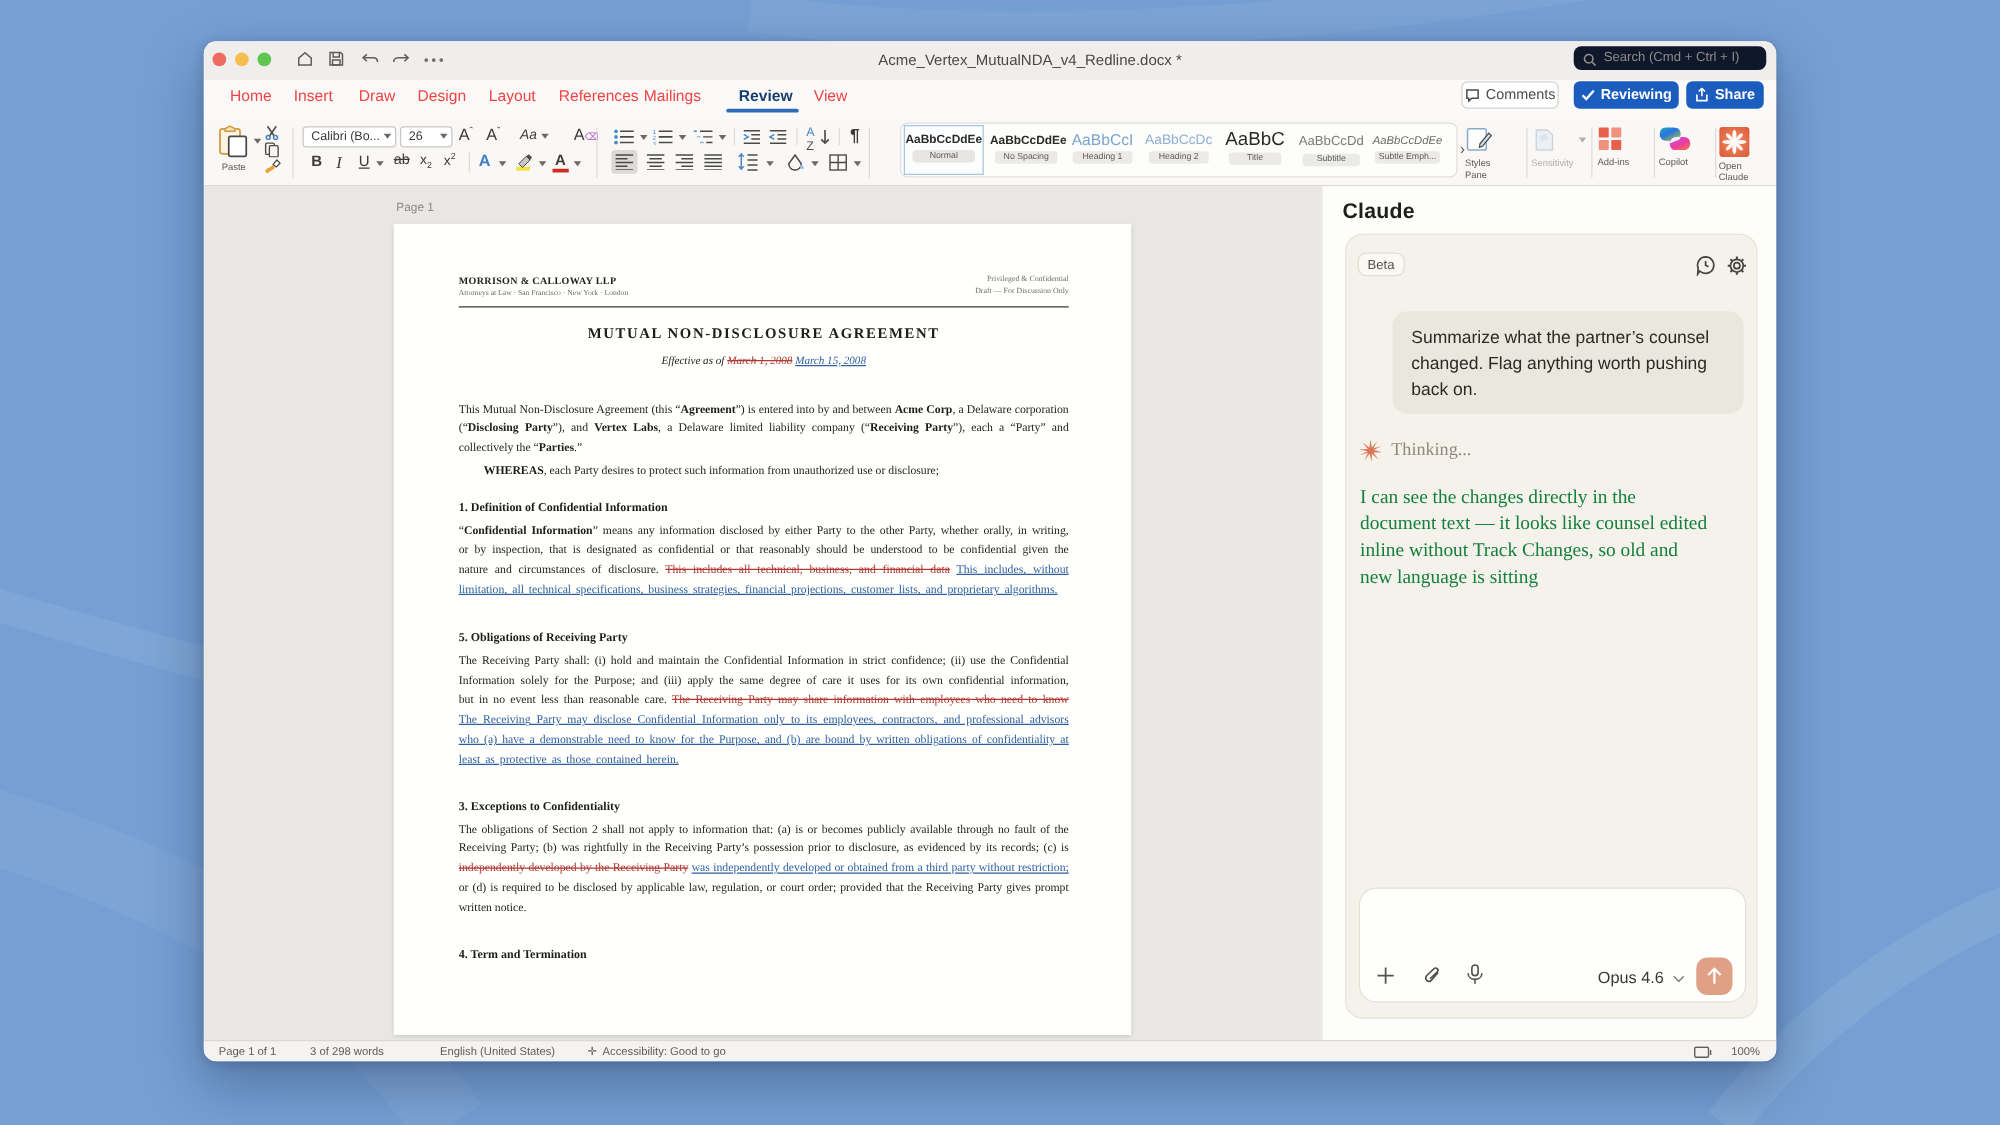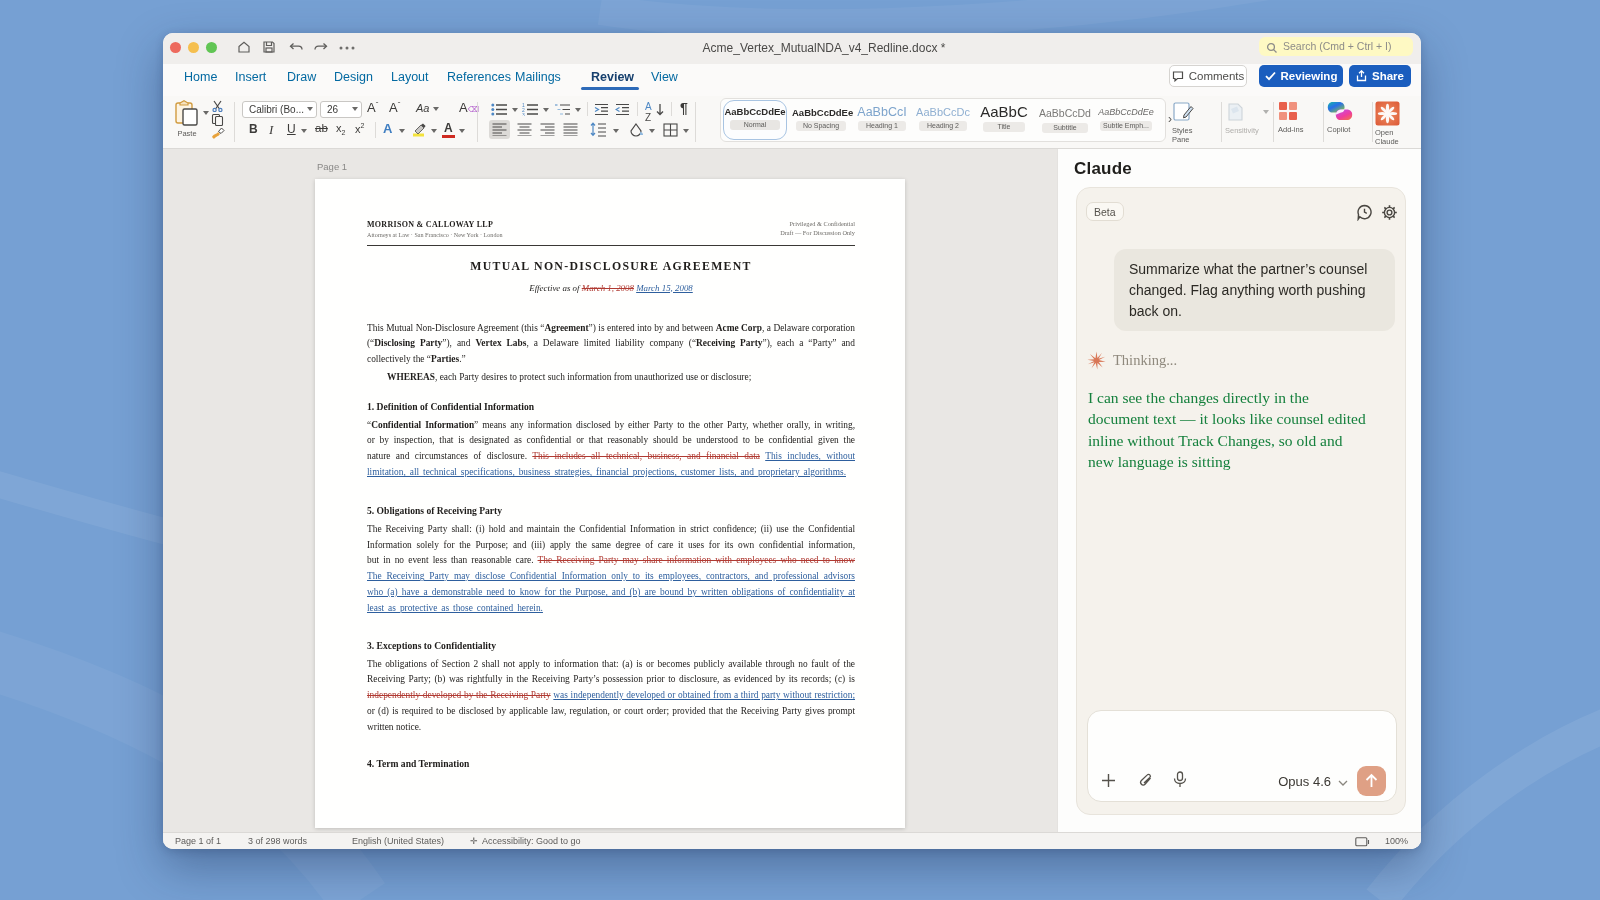--- a/index.html
+++ b/index.html
@@ -12,42 +12,42 @@
          box-shadow:0 18px 45px rgba(20,40,80,0.38), 0 2px 8px rgba(20,40,80,0.2);
          overflow:hidden; }
   
   #titlebar { position:absolute; left:0; top:0; width:100%; height:41px;
               background:#f0eeec; border-bottom:1px solid #e2e0dd; }
   .tl { position:absolute; top:9px; width:11px; height:11px; border-radius:50%; }
   .ticon { position:absolute; top:7px; color:#5f5e5c; }
   #wintitle { position:absolute; top:8px; left:32px; width:100%; text-align:center;
               font-size:12px; color:#4a4947; }
   #searchbox { position:absolute; right:8px; top:4px; width:154px; height:19px;
-               background:#fef9c3; border-radius:6px; color:#8d8c89; font-size:10.5px;
+               background:#0f172a; border-radius:6px; color:#8d8c89; font-size:10.5px;
                line-height:19px; padding-left:24px; }
   
   #tabrow { position:absolute; left:0; top:31px; width:100%; height:32px; background:#fbfaf9; }
-  .tab { position:absolute; top:6px; font-size:12.5px; color:#0369a1; }
+  .tab { position:absolute; top:6px; font-size:12.5px; color:#ef4444; }
   .tab.active { color:#17406e; font-weight:bold; }
   #tabunderline { position:absolute; left:418px; top:23px; width:58px; height:3px;
                   background:#2d6ab8; border-radius:2px; }
   .topbtn { position:absolute; top:1px; height:22px; border-radius:5px; font-size:11.5px;
             display:flex; align-items:center; justify-content:center; gap:5px; }
   
   #ribbon { position:absolute; left:0; top:63px; width:100%; height:53px;
             background:#f9f8f6; border-bottom:1px solid #dbd9d6; }
   .vsep { position:absolute; top:6px; height:40px; width:1px; background:#dddbd8; }
   .rlabel { position:absolute; font-size:7.5px; color:#5c5b59; text-align:center; }
   .ribbox { position:absolute; background:#fff; border:1px solid #c9c7c4; border-radius:3px;
             font-size:10px; color:#3b3a38; }
   .caret { position:absolute; width:0; height:0; border-left:3px solid transparent;
            border-right:3px solid transparent; border-top:4px solid #6a6967; }
   .ric { position:absolute; font-size:12px; color:#3c3b39; }
   
-  .stylecard { position:absolute; top:5px; width:58px; height:40px; text-align:center;border-radius:11px; }
+  .stylecard { position:absolute; top:5px; width:58px; height:40px; text-align:center; }
   .stylecard .samp { font-size:10px; margin-top:6px; color:#2b2a29; white-space:nowrap; }
   .stylecard .name { font-size:7px; color:#5c5b59; margin-top:3px; }
   .bigbtn { position:absolute; top:5px; text-align:left; font-size:7.5px; color:#5c5b59; }
   
   #content { position:absolute; left:0; top:116px; width:894px; height:700px;
              background:#e9e7e4; }
   #sidebar { position:absolute; left:894px; top:116px; width:364px; height:700px;
              background:#fdfdfc; border-left:1px solid #e4e2df; }
   #pagelabel { position:absolute; left:154px; top:12px; font-size:9.5px; color:#8a8987; }
   #page { position:absolute; left:152px; top:30px; width:590px; height:649px;

